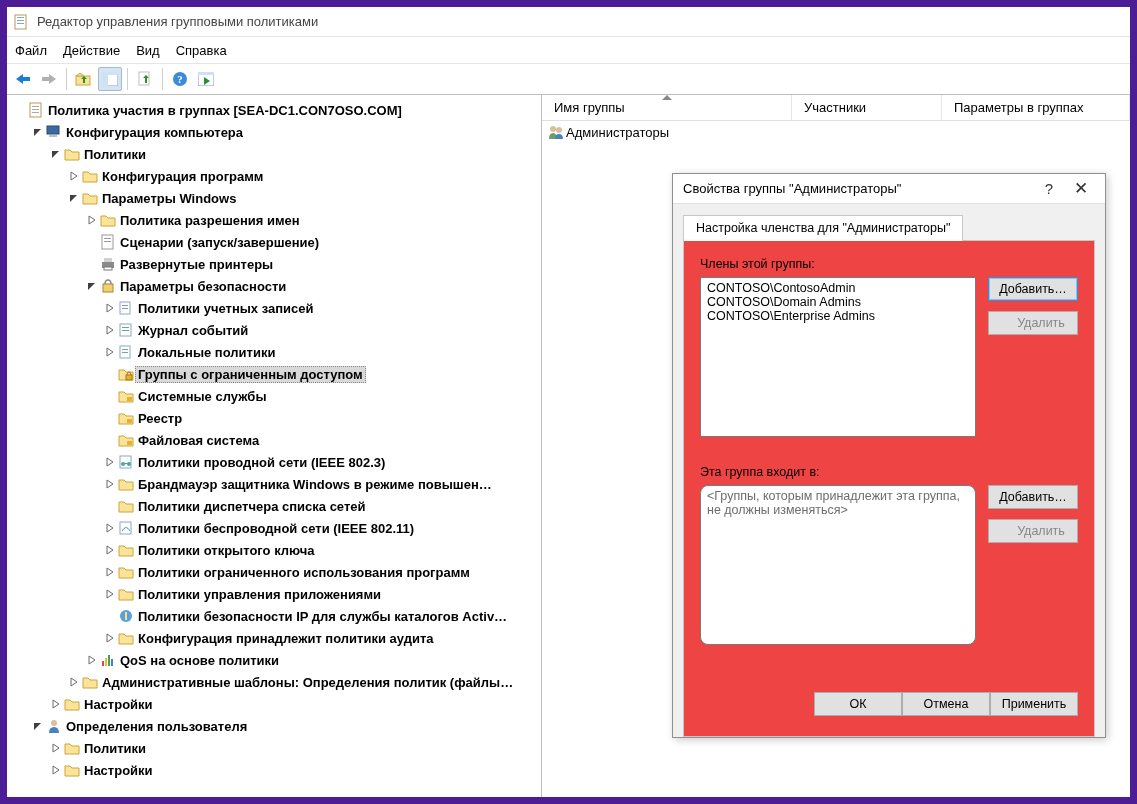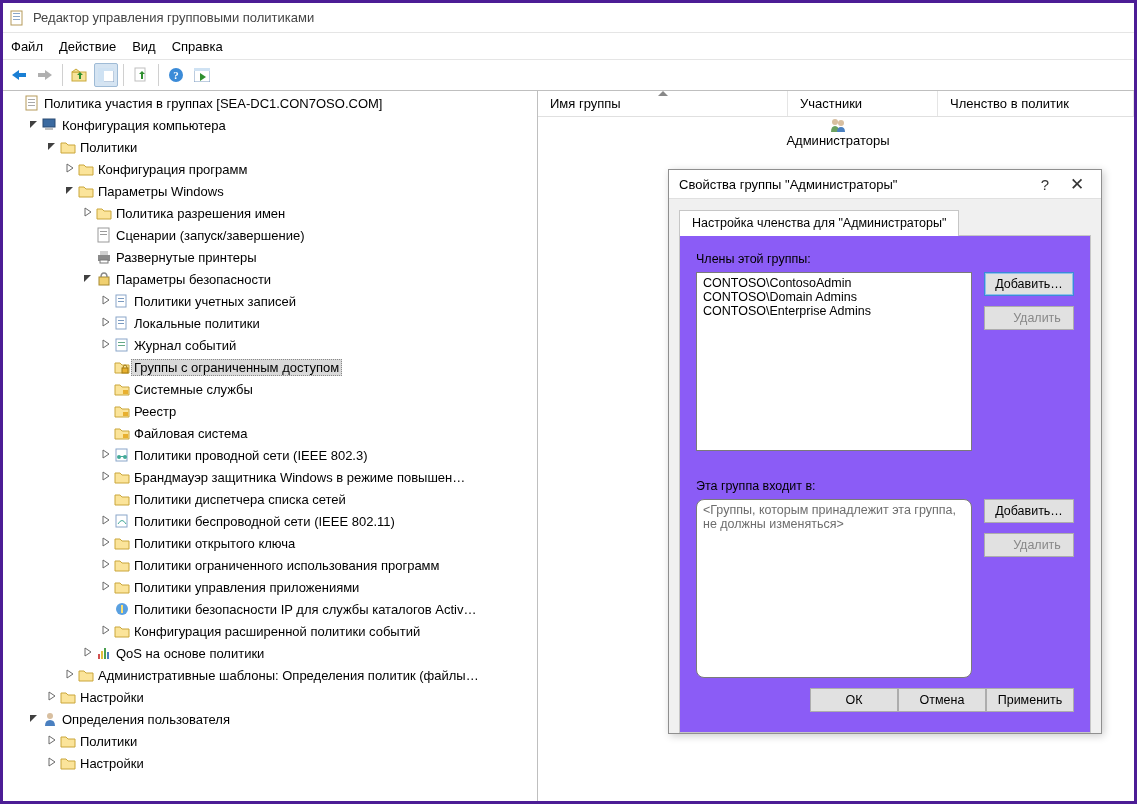--- a/index.html
+++ b/index.html
@@ -6,21 +6,21 @@
   html, body {
     margin: 0; padding: 0;
     font-family: "Segoe UI", Tahoma, sans-serif;
     font-size: 12.5px;
     background: #fff;
     color: #000;
     height: 100%;
   }
   .window {
     width: 1137px; height: 804px;
-    border: 3px solid #4c1d95;
+    border: 7px solid #4c1d95;
     background: #fff;
     display: flex; flex-direction: column;
     position: relative;
   }
   .titlebar {
     height: 30px;
     display: flex; align-items: center;
     padding: 0 6px;
     border-bottom: 1px solid #e5e5e5;
     font-size: 13px;
@@ -77,31 +77,32 @@
   .list-header .col.sort::after {
     content: "";
     position: absolute;
     top: 0; left: 50%; transform: translateX(-50%);
     width: 0; height: 0;
     border-left: 5px solid transparent;
     border-right: 5px solid transparent;
     border-bottom: 5px solid #888;
   }
   .list-body { flex: 1; overflow: auto; }
-  .list-row { display: flex; align-items: center; height: 22px; padding-left: 4px; font-size: 13px; flex-direction: column; }
+  .list-row { display: flex; align-items: center; height: 22px; padding-left: 4px; font-size: 13px; }
   .list-row .ico { width: 20px; display:flex; align-items:center; justify-content:center; }
 
   
   .tree { list-style: none; margin: 0; padding: 0 0 0 4px; }
   .tree ul { list-style: none; margin: 0; padding: 0 0 0 18px; }
   .tree li { position: relative; }
   .node {
-    display: flex; align-items: flex-start;
+    display: flex; align-items: center;
     height: 22px; font-size: 13px;
     padding-left: 2px;
+    font-weight: bold;
   }
   .twisty {
     width: 14px; height: 14px; flex: none;
     display: flex; align-items: center; justify-content: center;
     color: #555;
     cursor: default;
   }
   .twisty.hidden { visibility: hidden; }
   .node .ico { width: 18px; height: 16px; display: flex; align-items: center; justify-content: center; flex: none; }
   .node .label { padding: 1px 3px; white-space: nowrap; overflow: hidden; text-overflow: ellipsis; max-width: 460px; }
@@ -136,31 +137,31 @@
     background: #fff;
     border: 1px solid #c6c6c6;
     border-bottom: none;
     padding: 5px 12px 6px 12px;
     width: fit-content;
     position: relative;
     top: 1px;
     font-size: 12.5px;
   }
   .tab-pane {
-    background: #8b5cf6;
+    background: #ef4444;
     border: 1px solid #c6c6c6;
     flex: 1;
     padding: 16px 16px 10px 16px;
     display: flex; flex-direction: column;
   }
   .section-label { margin-bottom: 6px; }
   .listbox {
     border: 1px solid #7a7a7a;
     background: #fff;
-    height: 179px;
+    height: 160px;
     padding: 3px 6px;
     font-size: 12.5px;
     overflow: auto;
     flex: 1;
   }
   .listbox.ph { color: #6d6d6d; border-radius: 8px; }
   .row-col { display: flex; gap: 12px; }
   .buttons-col { display: flex; flex-direction: column; gap: 10px; }
   .btn {
     width: 90px; height: 24px;
@@ -408,43 +409,43 @@
                               </li>
                             <li>
                                 <div class="node">
                                   <span class="twisty">
                                     <svg width="8" height="10">
                                       <path d="M1 1 L7 5 L1 9 Z" fill="none" stroke="#6a6a6a"></path>
                                     </svg>
                                   </span>
                                   <span class="ico">
                                     <svg width="16" height="16">
+                                      <rect x="2" y="2" width="11" height="12" fill="#fff" stroke="#8aa6c9"></rect>
+                                      <rect x="4" y="5" width="7" height="1" fill="#6a8"></rect>
+                                      <rect x="4" y="8" width="7" height="1" fill="#6a8"></rect>
+                                    </svg>
+                                  </span>
+                                  <span class="label">Журнал событий</span>
+                                </div>
+                              </li>
+                            <li>
+                                <div class="node">
+                                  <span class="twisty">
+                                    <svg width="8" height="10">
+                                      <path d="M1 1 L7 5 L1 9 Z" fill="none" stroke="#6a6a6a"></path>
+                                    </svg>
+                                  </span>
+                                  <span class="ico">
+                                    <svg width="16" height="16">
                                       <rect x="2" y="2" width="10" height="12" fill="#fff" stroke="#8aa6c9"></rect>
                                       <rect x="4" y="5" width="6" height="1" fill="#7a9ac0"></rect>
                                       <rect x="4" y="8" width="6" height="1" fill="#7a9ac0"></rect>
                                     </svg>
                                   </span>
                                   <span class="label">Локальные политики</span>
-                                </div>
-                              </li>
-                            <li>
-                                <div class="node">
-                                  <span class="twisty">
-                                    <svg width="8" height="10">
-                                      <path d="M1 1 L7 5 L1 9 Z" fill="none" stroke="#6a6a6a"></path>
-                                    </svg>
-                                  </span>
-                                  <span class="ico">
-                                    <svg width="16" height="16">
-                                      <rect x="2" y="2" width="11" height="12" fill="#fff" stroke="#8aa6c9"></rect>
-                                      <rect x="4" y="5" width="7" height="1" fill="#6a8"></rect>
-                                      <rect x="4" y="8" width="7" height="1" fill="#6a8"></rect>
-                                    </svg>
-                                  </span>
-                                  <span class="label">Журнал событий</span>
                                 </div>
                               </li>
                             <li>
                                 <div class="node selected">
                                   <span class="twisty hidden"></span>
                                   <span class="ico">
                                     <svg width="16" height="14">
                                       <path d="M1 3 L6 3 L8 5 L15 5 L15 13 L1 13 Z" fill="#fbe49a" stroke="#caa63a"></path>
                                       <rect x="8" y="8" width="6" height="5" fill="#e8b030" stroke="#a27a10"></rect>
                                       <path d="M9 8 Q9 5 11 5 Q13 5 13 8" fill="none" stroke="#a27a10"></path>
@@ -611,21 +612,21 @@
                                   <span class="twisty">
                                     <svg width="8" height="10">
                                       <path d="M1 1 L7 5 L1 9 Z" fill="none" stroke="#6a6a6a"></path>
                                     </svg>
                                   </span>
                                   <span class="ico">
                                     <svg width="16" height="14">
                                       <path d="M1 3 L6 3 L8 5 L15 5 L15 13 L1 13 Z" fill="#fbe49a" stroke="#caa63a"></path>
                                     </svg>
                                   </span>
-                                  <span class="label">Конфигурация расширенной политики событий</span>
+                                  <span class="label">Конфигурация принадлежит политики аудита</span>
                                 </div>
                               </li>
                           </ul>
                         </li>
                         <li>
                             <div class="node">
                               <span class="twisty">
                                 <svg width="8" height="10">
                                   <path d="M1 1 L7 5 L1 9 Z" fill="none" stroke="#6a6a6a"></path>
                                 </svg>
@@ -727,21 +728,21 @@
             </li>
           </ul>
         </li>
       </ul>
     </div>
 
     <div class="list-pane">
       <div class="list-header">
         <div class="col sort" style="width:250px">Имя группы</div>
         <div class="col" style="width:150px">Участники</div>
-        <div class="col" style="flex:1">Членство в политик</div>
+        <div class="col" style="flex:1">Параметры в группах</div>
       </div>
       <div class="list-body">
         <div class="list-row">
           <span class="ico">
               <svg width="18" height="16">
                 <circle cx="6" cy="5" r="3" fill="#d8bfa0"></circle>
                 <circle cx="12" cy="6" r="3" fill="#d8bfa0"></circle>
                 <path d="M2 15 Q2 9 6 9 Q10 9 10 15 Z" fill="#6aa060"></path>
                 <path d="M8 15 Q8 10 12 10 Q16 10 16 15 Z" fill="#4a80c0"></path>
               </svg>

